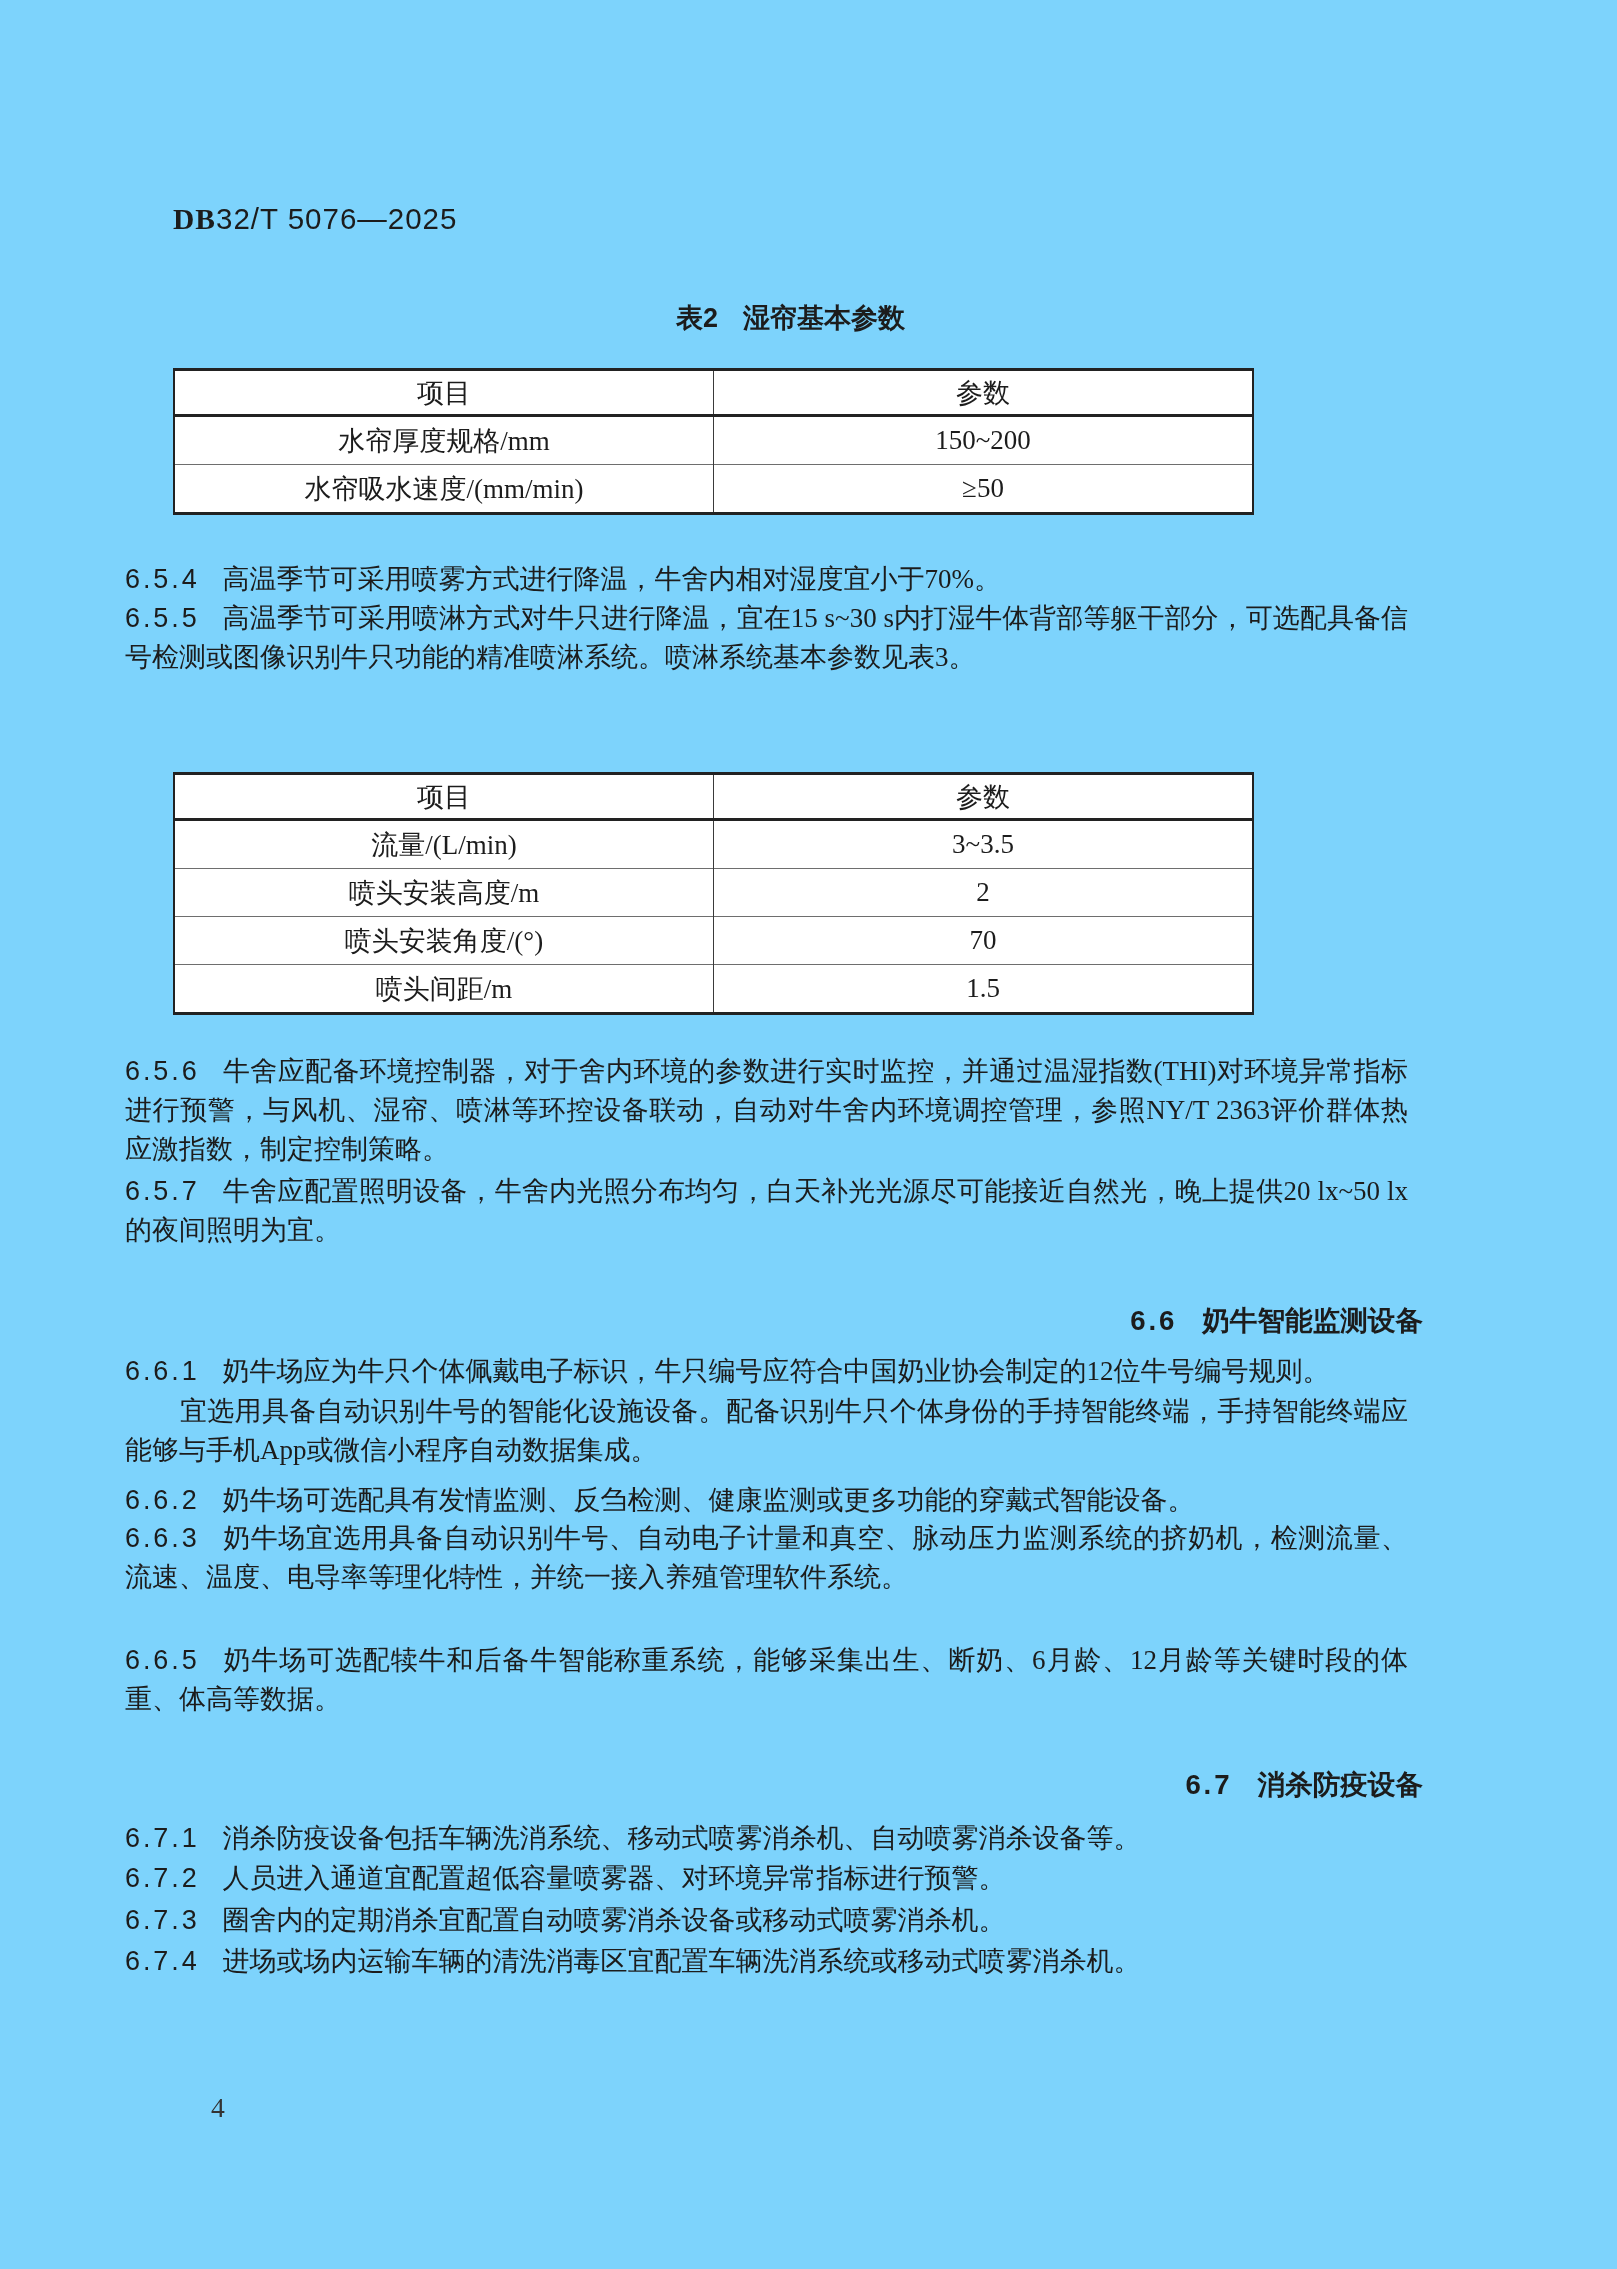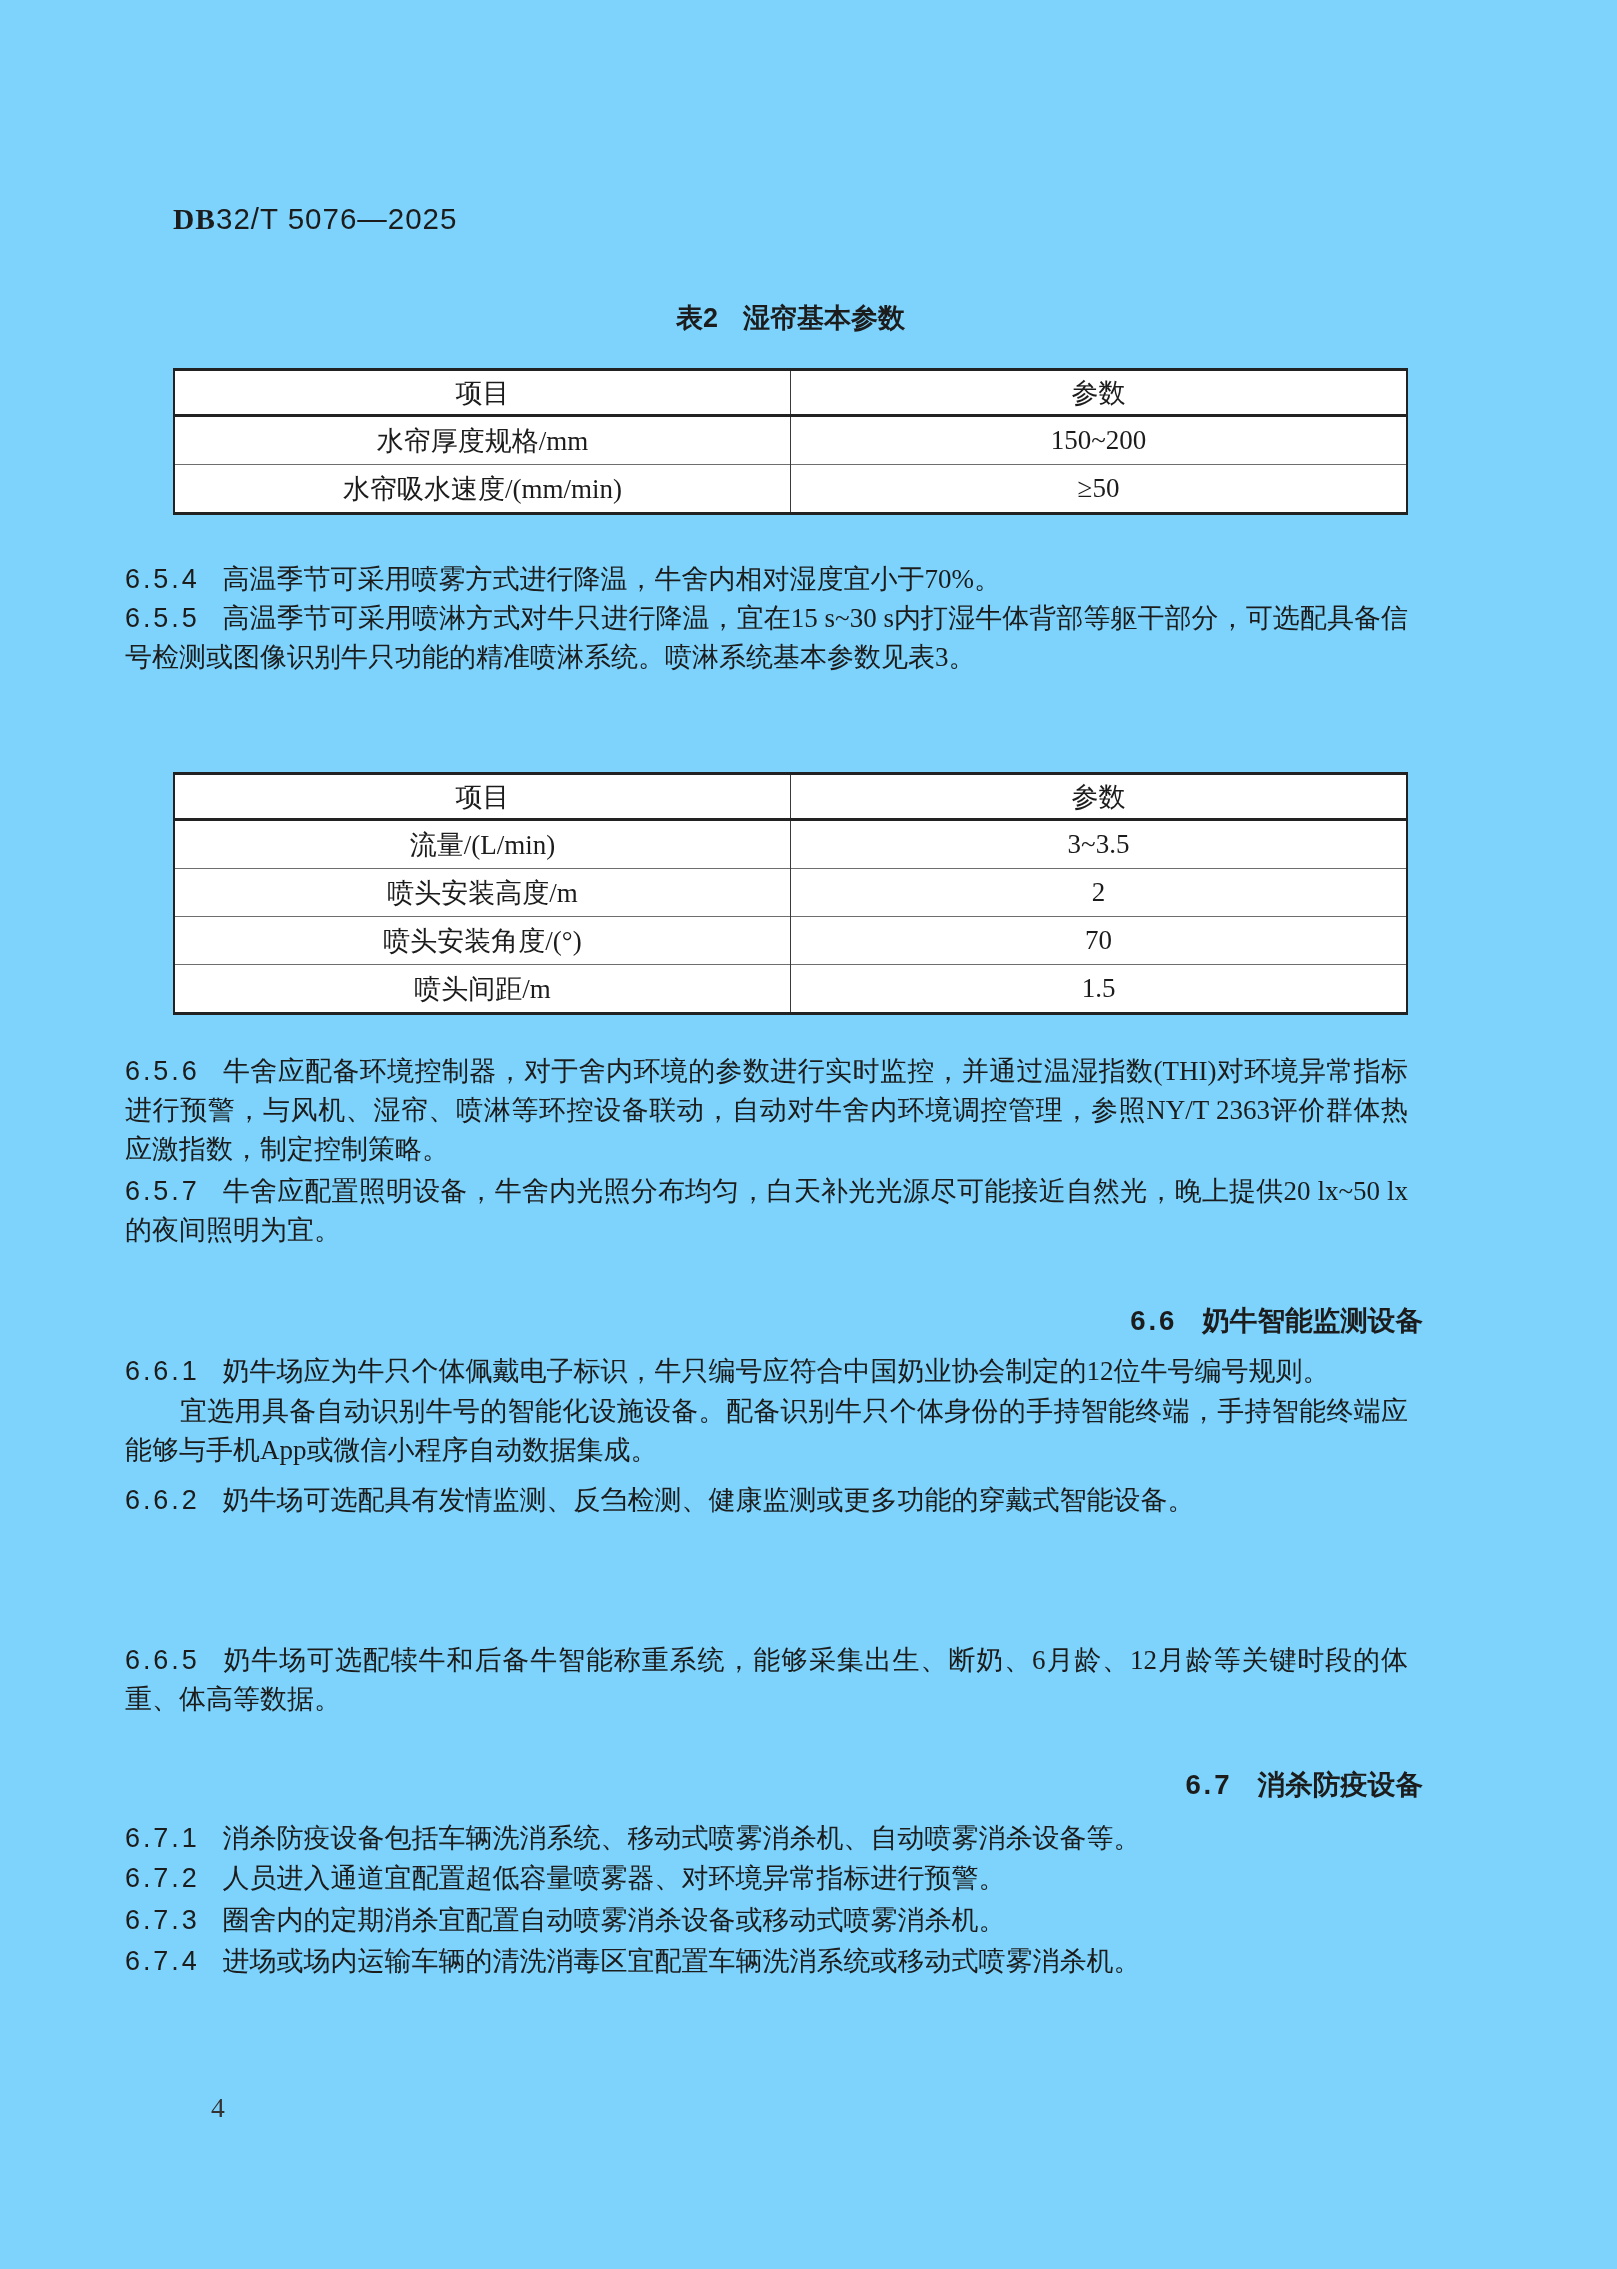--- a/index.html
+++ b/index.html
@@ -36,21 +36,21 @@
     font-family:"Liberation Sans","DejaVu Sans",sans-serif;
     font-weight:bold;
     font-size:27px;
     line-height:28.5px;
     white-space:nowrap;
   }
   .cap-label{margin-right:25px;}
   
   table.std-table{
     position:absolute;
-    left:173px; width:1235px;
+    left:173px; width:1081px;
     border-collapse:collapse;
     table-layout:fixed;
     font-size:27px;
     background:#ffffff;
   }
   table.std-table th, table.std-table td{
     width:50%;
     text-align:center;
     vertical-align:middle;
     font-weight:normal;
@@ -188,20 +188,23 @@
 
   <p class="clause" style="top:1352px">
     <span class="num">6.6.1</span><span>奶牛场应为牛只个体佩戴电子标识，牛只编号应符合中国奶业协会制定的12位牛号编号规则。</span>
   </p>
   <p class="clause cont" style="top:1392px">
     <span>宜选用具备自动识别牛号的智能化设施设备。配备识别牛只个体身份的手持智能终端，手持智能终端应能够与手机App或微信小程序自动数据集成。</span>
   </p>
   <p class="clause" style="top:1481px">
     <span class="num">6.6.2</span><span>奶牛场可选配具有发情监测、反刍检测、健康监测或更多功能的穿戴式智能设备。</span>
   </p>
+  <p class="clause" style="top:1519px">
+    <span class="num">6.6.3</span><span>奶牛场宜选用具备自动识别牛号、自动电子计量和真空、脉动压力监测系统的挤奶机，检测流量、流速、温度、电导率等理化特性，并统一接入养殖管理软件系统。</span>
+  </p>
   <p class="clause" style="top:1641px">
     <span class="num">6.6.5</span><span>奶牛场可选配犊牛和后备牛智能称重系统，能够采集出生、断奶、6月龄、12月龄等关键时段的体重、体高等数据。</span>
   </p>
 
   <h2 class="sec-heading" style="top:1753px">
     <span class="num">6.7</span><span>消杀防疫设备</span>
   </h2>
 
   <p class="clause" style="top:1819px">
     <span class="num">6.7.1</span><span>消杀防疫设备包括车辆洗消系统、移动式喷雾消杀机、自动喷雾消杀设备等。</span>

